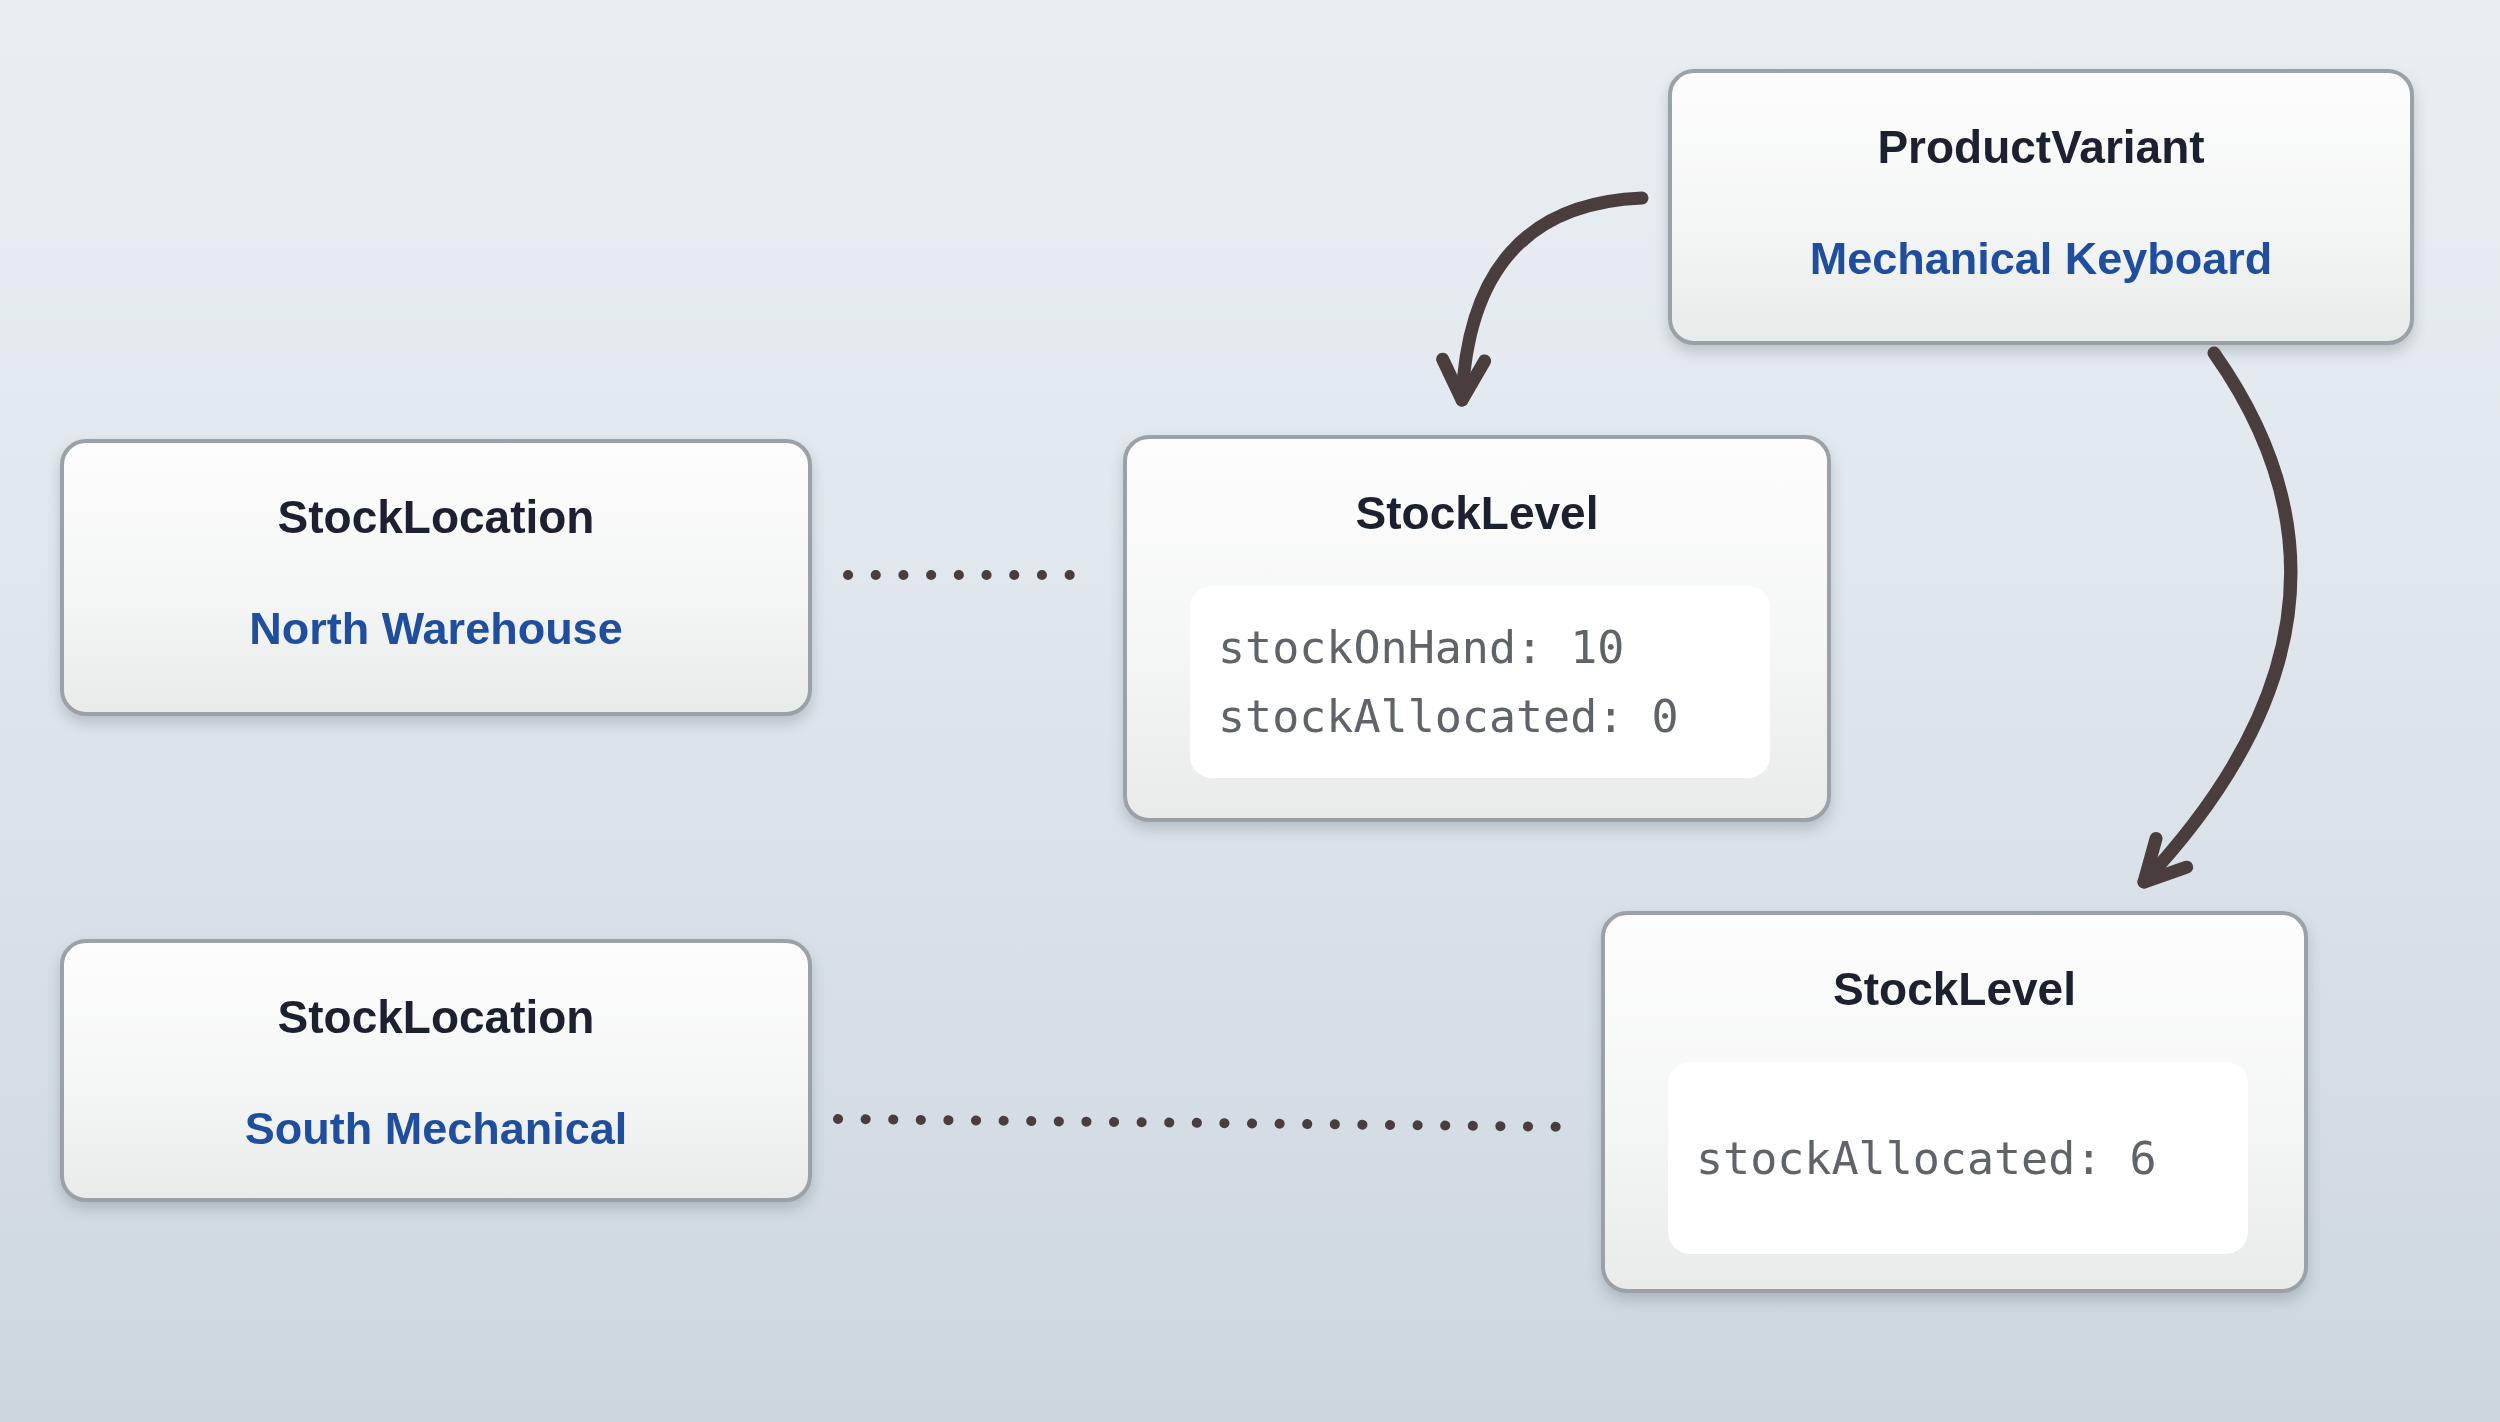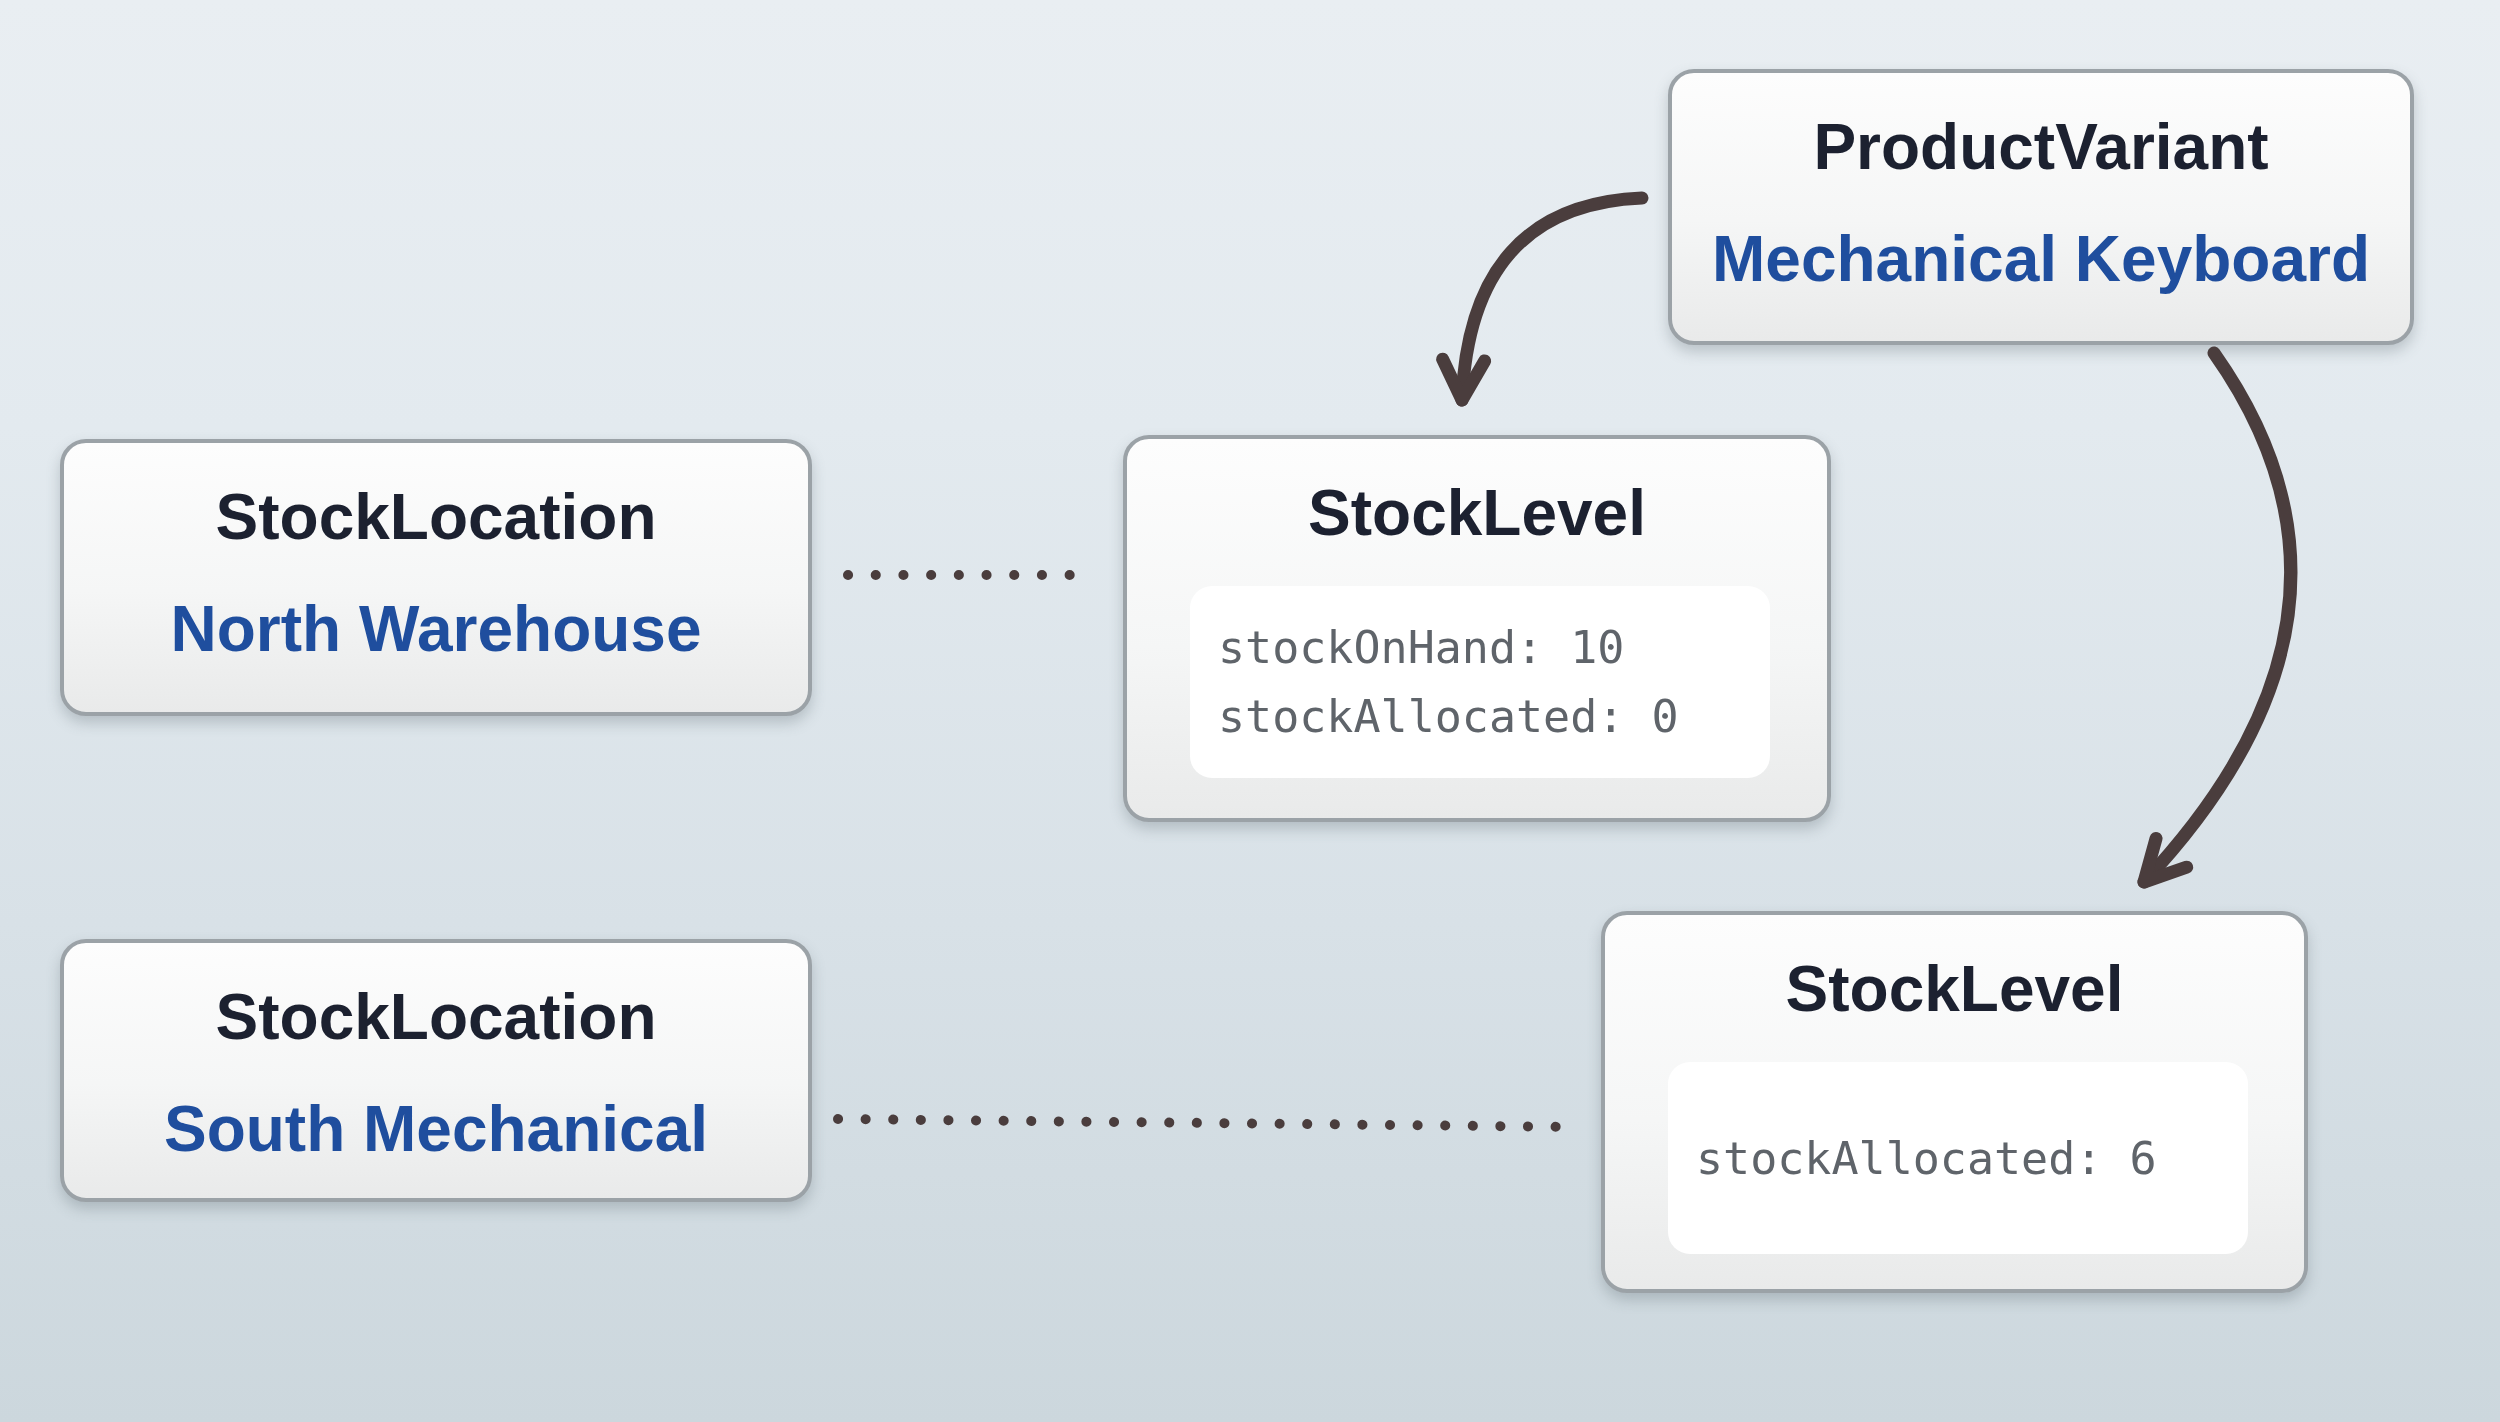--- a/index.html
+++ b/index.html
@@ -14,28 +14,28 @@
     position:absolute;
     box-sizing:border-box;
     background:linear-gradient(180deg,#fdfdfd 0%,#f5f6f6 55%,#e9eaea 100%);
     border:4px solid #9ba2a7;
     border-radius:26px;
     box-shadow:0 7px 14px rgba(80,92,102,.28);
     text-align:center;
   }
   .node-title{
     font-weight:bold;
-    font-size:64px;
+    font-size:46px;
     line-height:72px;
     color:#1c2130;
     margin-top:38px;
   }
   .node-subtitle{
     font-weight:bold;
-    font-size:64px;
+    font-size:45px;
     line-height:72px;
     color:#1f4e9e;
     margin-top:40px;
   }
   .code-box{
     position:absolute;
     left:63px;top:147px;
     width:580px;height:192px;
     box-sizing:border-box;
     background:#ffffff;

